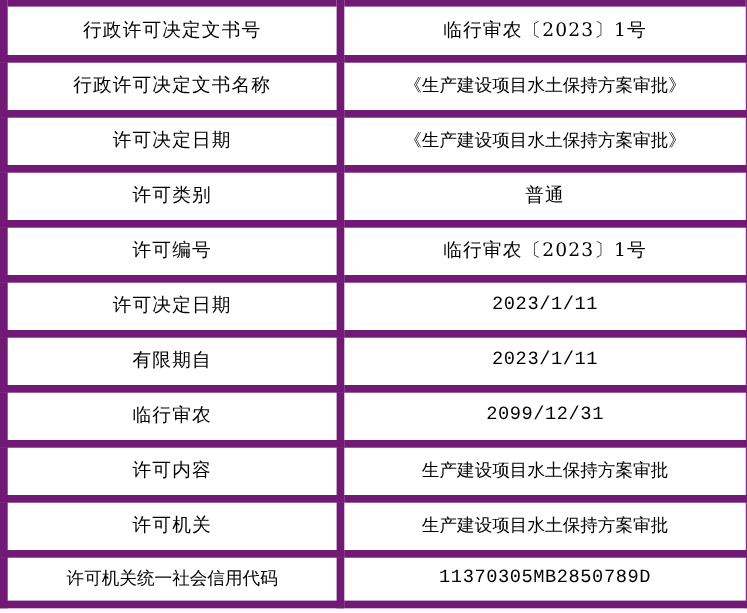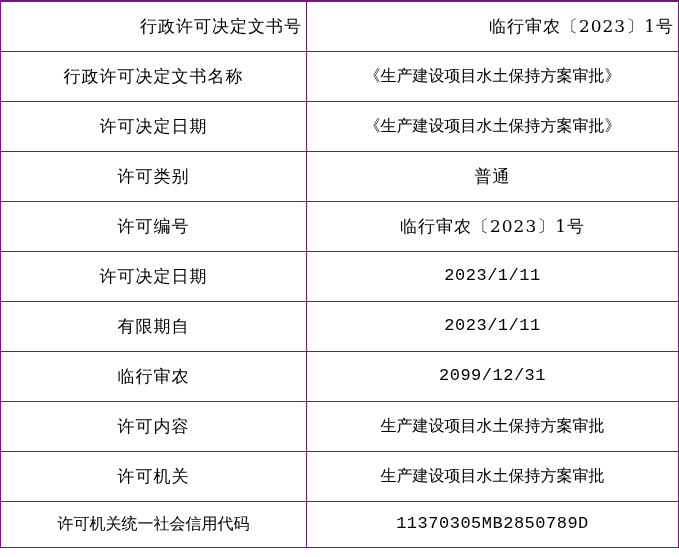--- a/index.html
+++ b/index.html
@@ -13,33 +13,32 @@
     font-family: "DejaVu Serif", "Liberation Serif", serif;
     color: #000000;
     overflow: hidden;
   }
   .doc-table {
     border-collapse: collapse;
     width: 679px;
     table-layout: fixed;
   }
   .doc-table td {
-    border: 1px solid #701a75;
+    border: 7px solid #701a75;
     text-align: center;
     vertical-align: middle;
     font-size: 17px;
     line-height: 1.3;
     padding: 0 4px;
     height: 50px;
     box-sizing: border-box;
     letter-spacing: 1px;
   }
   .doc-table tr:first-child td {
-    border-top: 2px solid #701a75;
-    text-align: right;
+    border-top: 6px solid #701a75;
   }
   .doc-table td.label {
     width: 306px;
   }
   .doc-table td.value {
     width: 372px;
   }
   .doc-table td.tight {
     letter-spacing: 0px;
     font-size: 16px;

